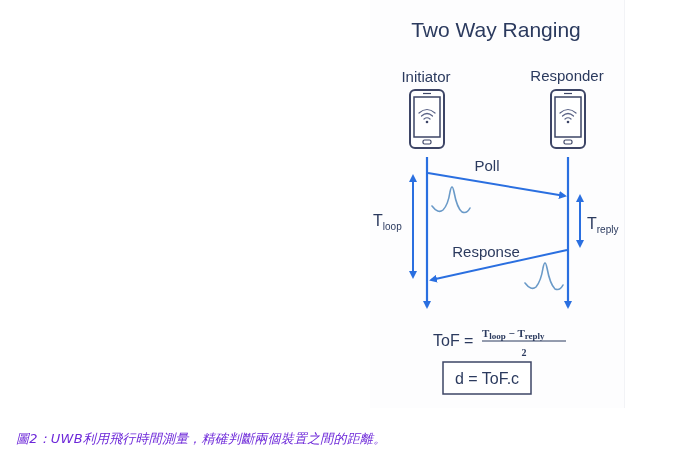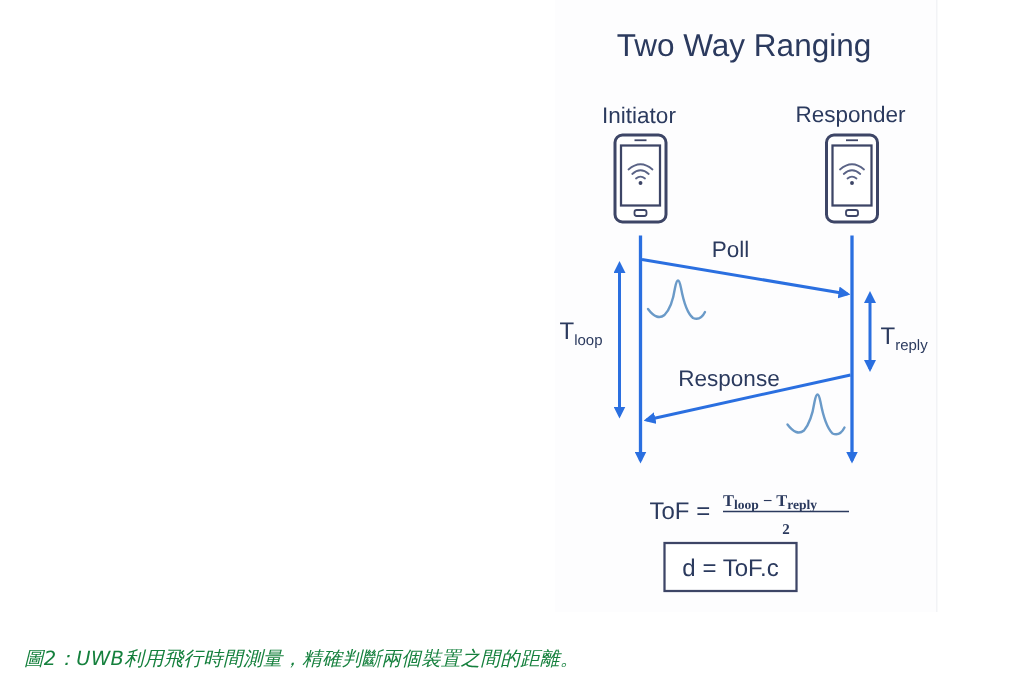--- a/index.html
+++ b/index.html
@@ -1,20 +1,20 @@
 <!DOCTYPE html>
 <html><head>
   <meta charset="utf-8">
   <style>
     html, body { margin: 0; padding: 0; background: #ffffff; }
     body { width: 684px; height: 462px; position: relative; overflow: hidden; font-family: "Liberation Sans", sans-serif; }
     #figure { position: absolute; left: 0; top: 0; width: 684px; height: 410px; }
     #figure-panel { position: absolute; left: 370px; top: 0; width: 254px; height: 408px; background: #fdfdfe; border-right: 1px solid #f2f3f6; }
     .txt { font-family: "Liberation Sans", sans-serif; fill: #2b3a5e; }
-    .caption { position: absolute; left: 16px; top: 430px; font-family: "DejaVu Sans", sans-serif; font-style: italic; font-size: 13px; color: #15803d; letter-spacing: 0.2px; white-space: nowrap; }
+    .caption { position: absolute; left: 16px; top: 430px; font-family: "DejaVu Sans", sans-serif; font-style: italic; font-size: 13px; color: #6d28d9; letter-spacing: 0.2px; white-space: nowrap; }
   </style>
 </head>
 <body>
 
 <div id="figure-panel"></div>
 
 <svg id="figure" viewBox="0 0 684 410" xmlns="http://www.w3.org/2000/svg">
   <defs>
     <marker id="ah" markerWidth="8" markerHeight="8" refX="6" refY="4" orient="auto" markerUnits="userSpaceOnUse">
       <path d="M0,0 L8,4 L0,8 Z" fill="#2a6fe0"></path>

